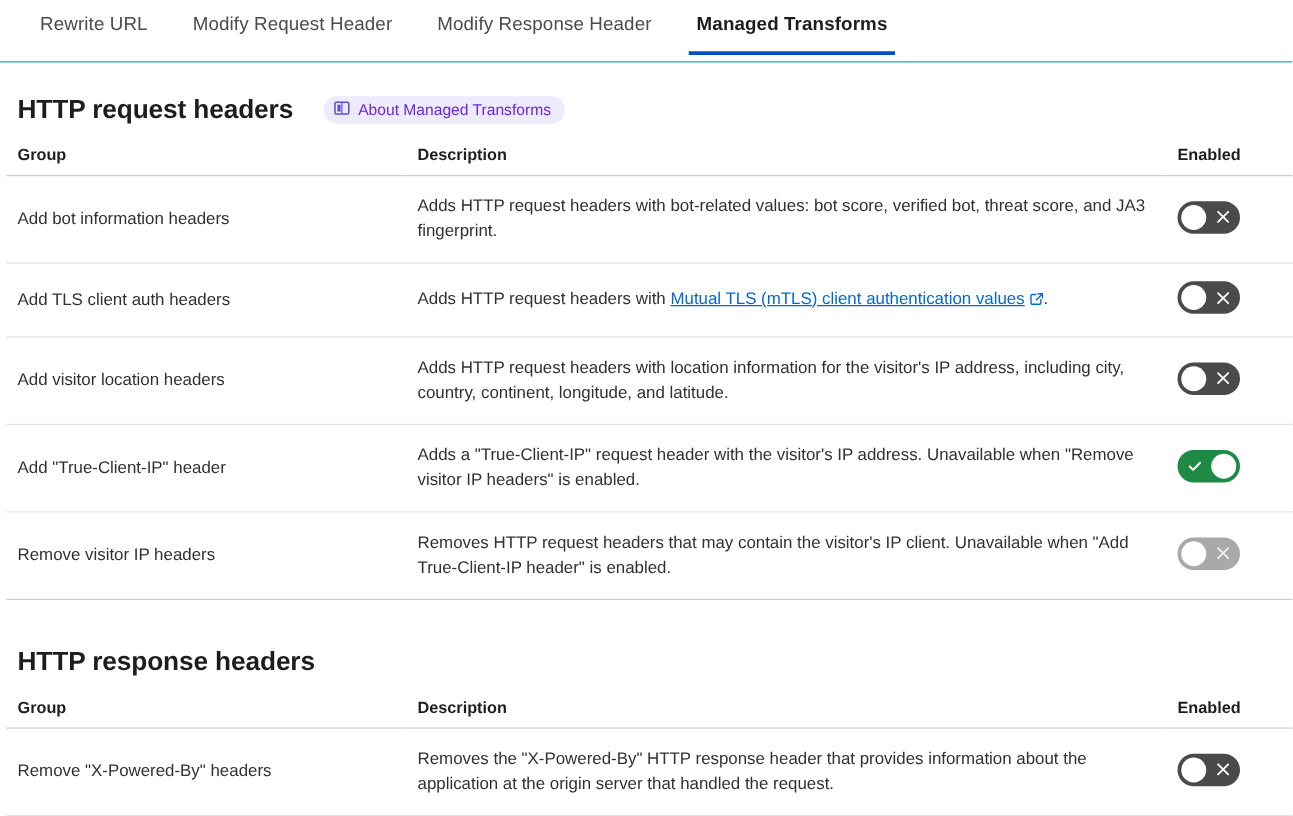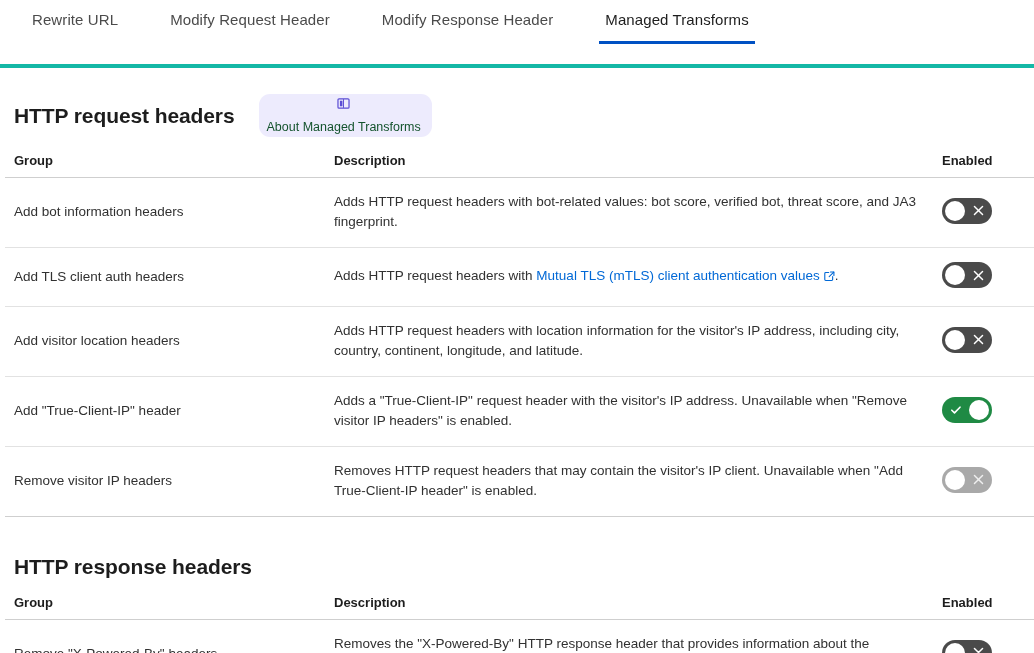--- a/index.html
+++ b/index.html
@@ -10,40 +10,39 @@
     height: 653px;
     background: #ffffff;
     font-family: "Liberation Sans", sans-serif;
     color: #313131;
     overflow: hidden;
   }
 
   
   .tabbar {
     position: relative;
-    height: 68px;
+    height: 50px;
     display: flex;
     align-items: flex-start;
     padding: 0 0 0 14px;
-    border-bottom: 4px solid #14b8a6;
-    gap: 16px;
+    border-bottom: 1px solid #14b8a6;
   }
   .tab {
     position: relative;
     font-size: 15px;
     color: #4b4b4b;
     line-height: 1;
     padding: 12px 18px 16px 18px;
     cursor: pointer;
     white-space: nowrap;
     letter-spacing: 0.1px;
   }
   .tab.active {
     color: #1d1d1d;
-    font-weight: 400;
+    font-weight: 700;
     text-align: right;
   }
   .tab.active::after {
     content: "";
     position: absolute;
     left: 12px;
     right: 12px;
     bottom: -1px;
     height: 3px;
     background: #0051c3;
@@ -72,24 +71,23 @@
   }
 
   .doc-chip {
     display: inline-flex;
     align-items: center;
     gap: 7px;
     background: #edebfd;
     border-radius: 11px;
     padding: 3px 11px 3px 8px;
     font-size: 12.5px;
-    color: #14532d;
+    color: #6d28d9;
     cursor: pointer;
     white-space: nowrap;
-    flex-direction: column;
   }
   .doc-chip .book-icon { display: block; }
 
   
   table.mt {
     width: 100%;
     border-collapse: collapse;
     table-layout: fixed;
   }
   table.mt th {
@@ -114,20 +112,21 @@
   col.c-group { width: 320px; }
   col.c-desc  { width: 608px; }
   col.c-enabled { width: 106px; }
 
   .desc { line-height: 20px; }
   td.group-cell { line-height: 18px; }
   th.enabled-h, td.enabled-cell { text-align: left; }
 
   .ext-link {
     color: #0068d6;
+    text-decoration: underline;
     cursor: pointer;
   }
   .ext-icon {
     display: inline-block;
     vertical-align: -2px;
     margin-left: 4px;
   }
 
   
   .toggle {

